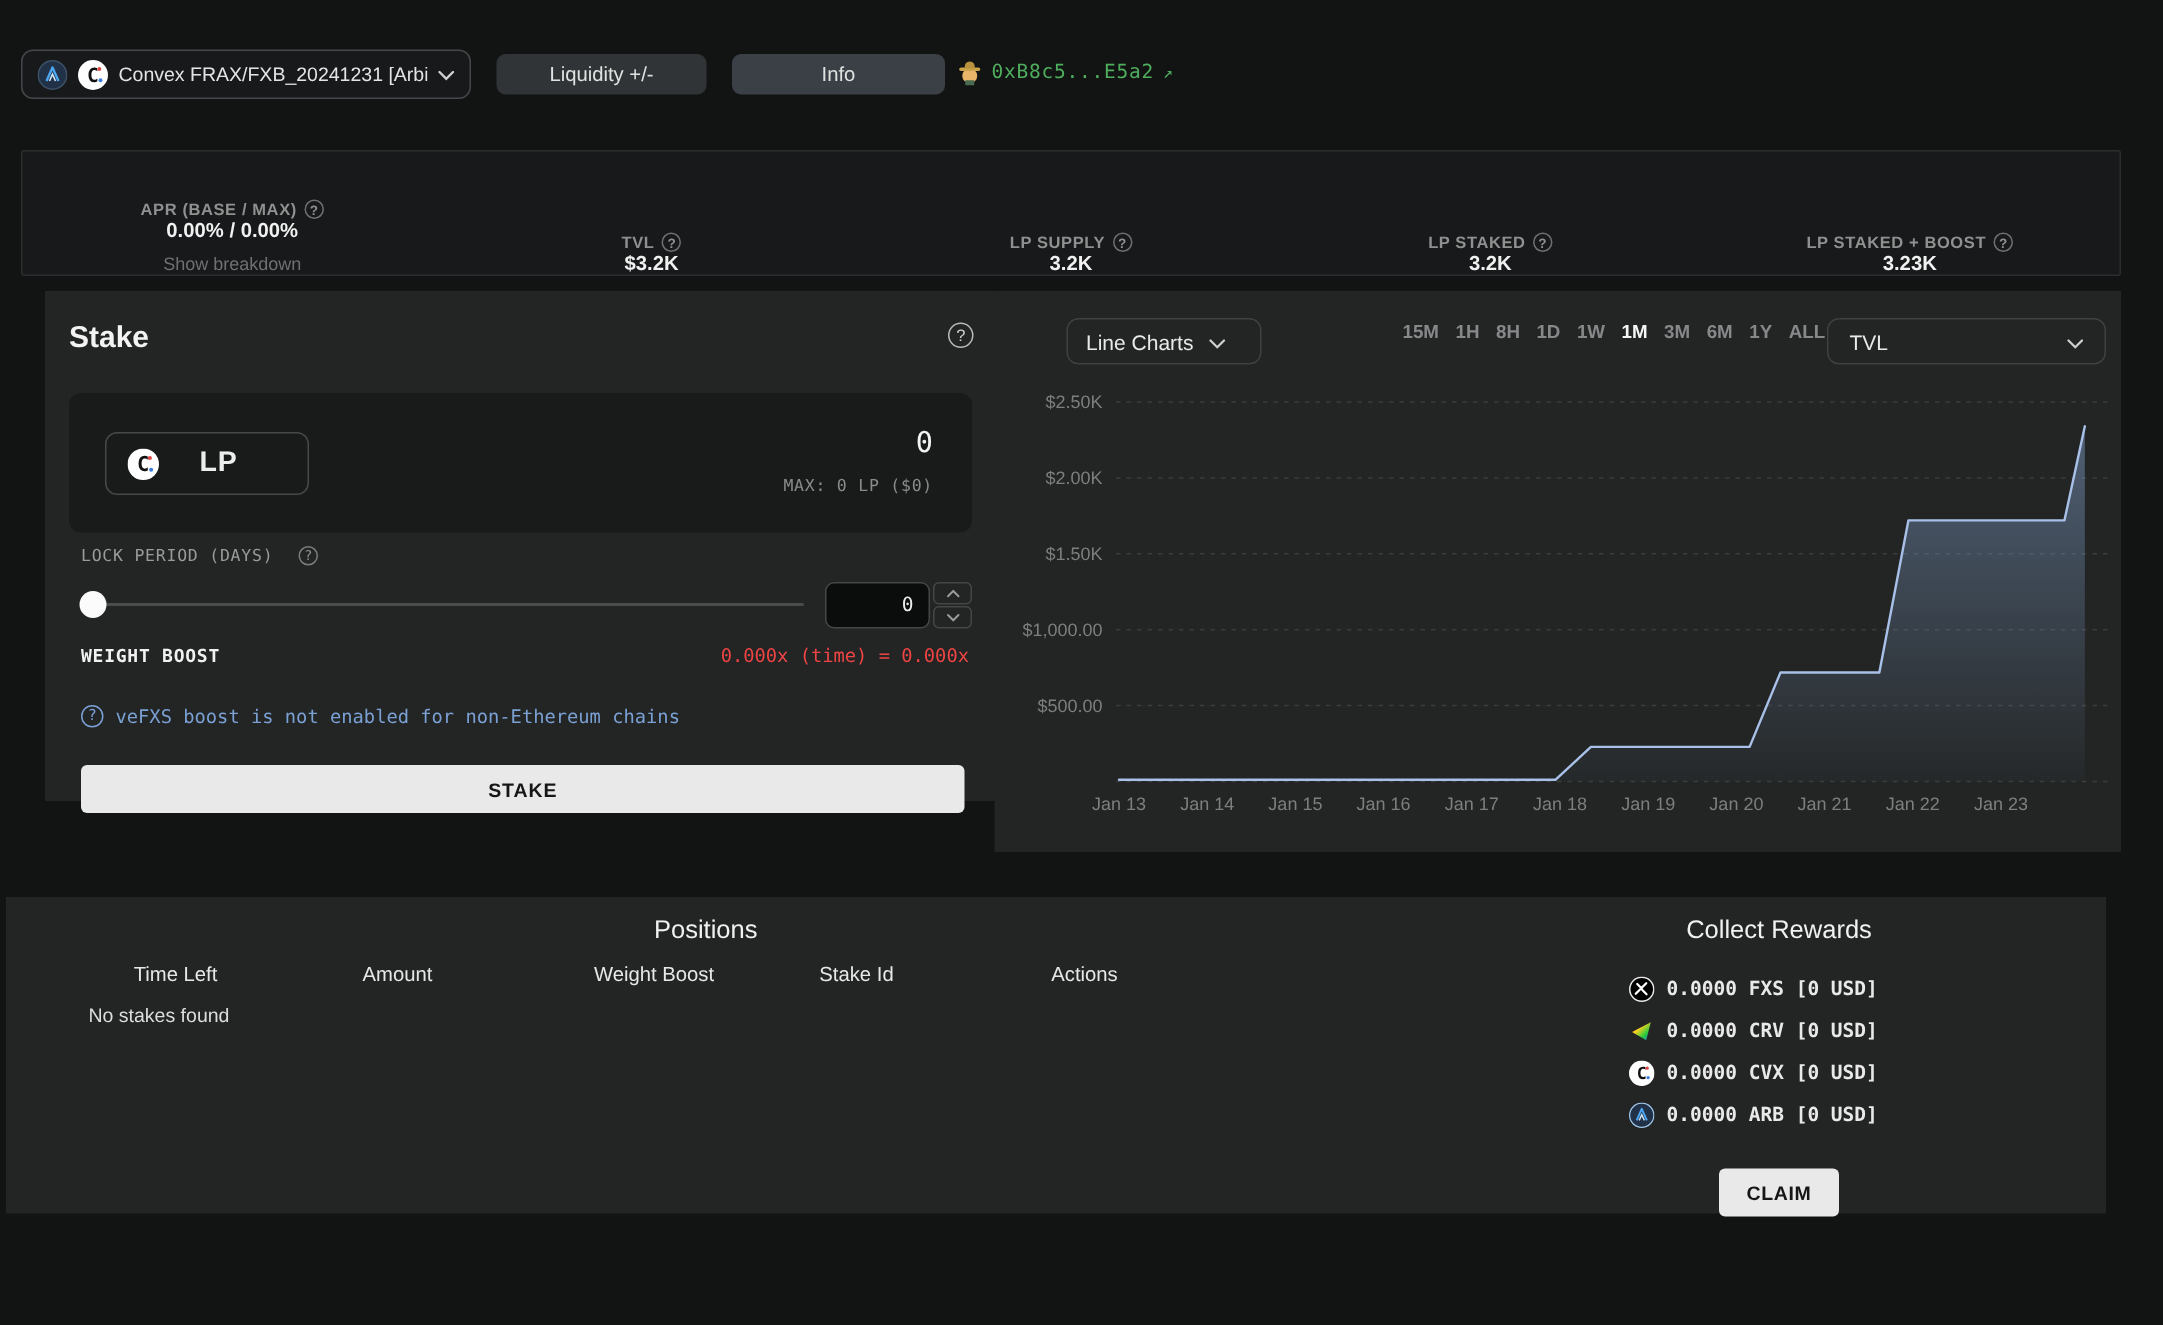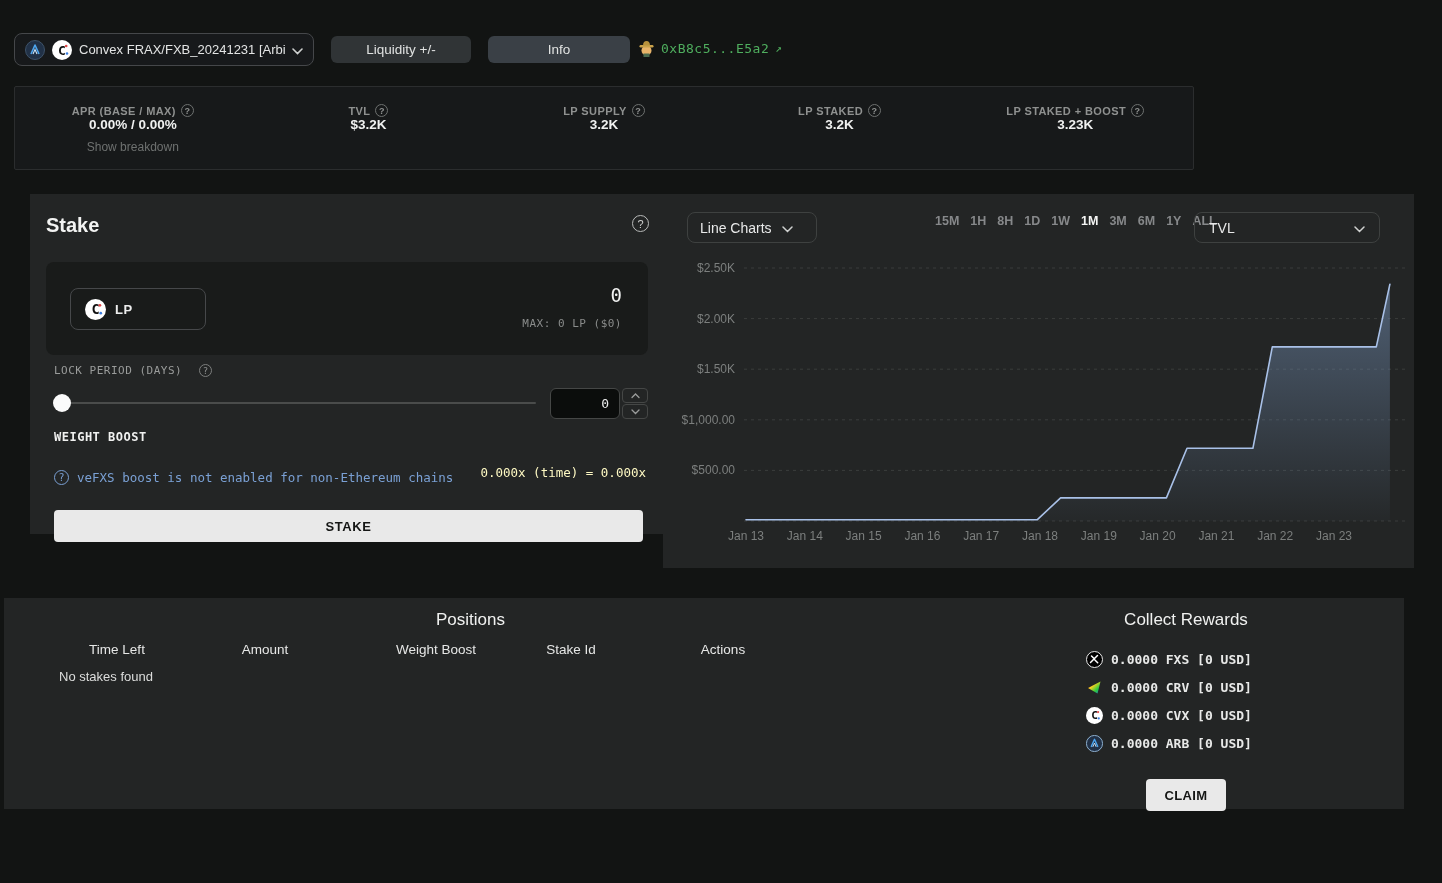--- a/index.html
+++ b/index.html
@@ -17,22 +17,22 @@
   .btn-dark { top:36px; height:27px; border-radius:6px; border:none; color:#e0e2e1;
     font-size:13.5px; font-family:"Liberation Sans",sans-serif; display:flex;
     align-items:center; justify-content:center; cursor:pointer; }
   #liquidity-btn { left:331px; width:140px; background:#303436; }
   #info-btn { left:488px; width:142px; background:#3a4046; }
   .wallet { left:638px; top:40px; display:flex; align-items:center; gap:6px; cursor:pointer; }
   .wallet .addr { font-size:13px; color:#4fae5e; letter-spacing:.5px; }
   .wallet .arrow { font-size:11px; color:#4fae5e; }
 
   
-  .stats { left:14px; top:86px; width:1180px; height:84px; background:#17191a;
-    border:1px solid #2b2d2e; border-radius:2px; display:flex; }
+  .stats { left:14px; top:100px; width:1400px; height:84px; background:#17191a;
+    border:1px solid #2b2d2e; border-radius:2px; display:flex;align-items:flex-end; }
   .statcol { flex:1; display:flex; flex-direction:column; align-items:center; padding-top:17px; }
   .statcol .lab { font-size:11px; font-weight:bold; letter-spacing:.4px; color:#8f9190;
     display:flex; align-items:center; gap:5px; }
   .statcol .val { font-size:13.5px; font-weight:bold; color:#f0f1f0; margin-top:0; }
   .statcol .link { font-size:12px; color:#6e7170; margin-top:8px; cursor:pointer; }
   .qmark { width:13px; height:13px; border:1px solid #6e7170; border-radius:50%;
     color:#8f9190; font-size:9px; display:inline-flex; align-items:center;
     justify-content:center; flex:none; }
 
   
@@ -43,51 +43,51 @@
 
   
   .stake-title { left:16px; top:20px; font-size:20px; font-weight:bold; color:#f2f3f2; }
   .stake-help { right:15px; top:21px; width:17px; height:17px; border:1.4px solid #b9bbba;
     border-radius:50%; color:#cfd1d0; font-size:11px; display:flex; align-items:center;
     justify-content:center; cursor:pointer; }
   .amount-box { left:16px; top:68px; width:602px; height:93px; background:#191b1a; border-radius:8px; }
   .lp-btn { left:24px; top:26px; width:136px; height:42px; border:1px solid #46484a;
     border-radius:8px; background:transparent; display:flex; align-items:center;
     gap:9px; padding:0 14px; cursor:pointer; }
-  .lp-btn .sym { font-size:13px; font-weight:bold; color:#eceded; letter-spacing:.5px; }
+  .lp-btn .sym { font-size:19px; font-weight:bold; color:#eceded; letter-spacing:.5px;margin-left:18px; }
   .amount-input { right:26px; top:22px; width:220px; background:transparent; border:none;
     text-align:right; font-size:19px; color:#f2f3f2; outline:none; }
   .max-label { right:26px; top:55px; font-size:11px; color:#8a8c8b; letter-spacing:.5px; cursor:pointer; }
 
   .lock-label { left:24px; top:170px; font-size:11px; letter-spacing:.5px; color:#9a9c9b;
     display:flex; align-items:center; gap:17px; }
   .lock-label .qmark { border-color:#7c7e7d; }
   .slider-track { left:24px; top:208px; width:482px; height:2px; background:#4a4c4b; border-radius:1px; cursor:pointer; }
   .slider-handle { left:23px; top:200px; width:18px; height:18px; background:#fbfbfb;
     border-radius:50%; cursor:grab; }
   .lock-input { left:520px; top:194px; width:70px; height:31px; background:#0b0d0c;
     border:1px solid #454746; border-radius:6px; color:#eceded; font-size:13px;
     text-align:right; padding-right:10px; outline:none; }
   .stepper { left:592px; width:26px; height:15px; background:transparent;
     border:1px solid #454746; border-radius:4px; display:flex; align-items:center;
     justify-content:center; cursor:pointer; }
   #step-up { top:194px; } #step-down { top:210px; }
 
   .wb-label { left:24px; top:236px; font-size:12px; font-weight:bold; color:#f0f1f0; letter-spacing:.5px; }
-  .wb-value { right:18px; top:235px; font-size:12.5px; color:#fef9c3;margin-top:36px; }
+  .wb-value { right:18px; top:235px; font-size:12.5px; color:#ef4444; }
   .boost-note { left:24px; top:276px; font-size:12.5px; color:#7aa0d4; display:flex;
     align-items:center; gap:8px; }
   .boost-note .qmark { width:15px; height:15px; border-color:#7aa0d4; color:#7aa0d4; font-size:10px; }
   .stake-btn { left:24px; right:21px; top:316px; height:32px; background:#e9e9e9;
     border:none; border-radius:4px; font-size:13px; font-weight:bold; color:#151615;
     letter-spacing:.6px; cursor:pointer; font-family:"Liberation Sans",sans-serif; }
 
   
   .drop { border:1px solid #3e4140; border-radius:8px; background:transparent;
-    display:flex; align-items:center; cursor:pointer; color:#e8e9e9; }
+    display:flex; align-items:center; cursor:pointer; color:#e8e9e9;margin-left:24px; }
   #chart-type-drop { left:24px; top:18px; width:130px; height:31px; padding:0 12px; gap:10px; font-size:14px; }
   #metric-drop { left:531px; top:18px; width:186px; height:31px; padding:0 14px; font-size:14px; }
   #metric-drop .chev { margin-left:auto; }
   .timeranges { top:20px; left:272px; width:250px; display:flex; gap:11px; align-items:flex-start; }
   .tr { font-size:12.5px; font-weight:600; color:#86888a; cursor:pointer; }
   .tr.active { color:#f4f5f4; }
   #tvl-chart { left:0; top:0; width:751px; height:374px; }
 
   
   .positions-title { left:0; top:12px; width:933px; text-align:center; font-size:17px; color:#f0f1f0; }

